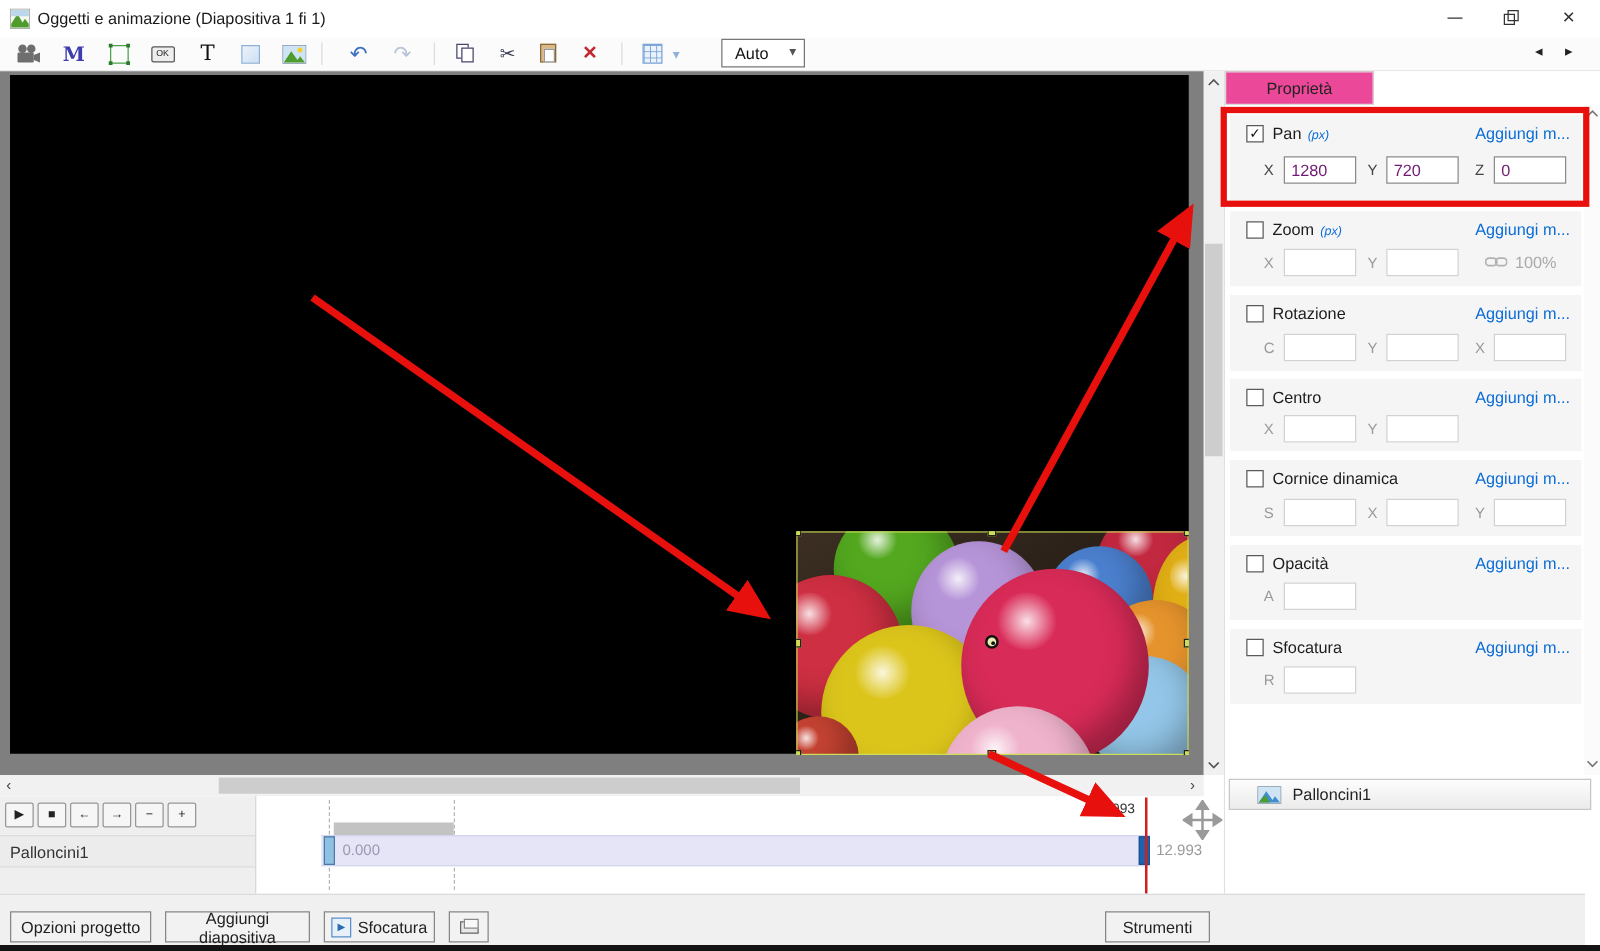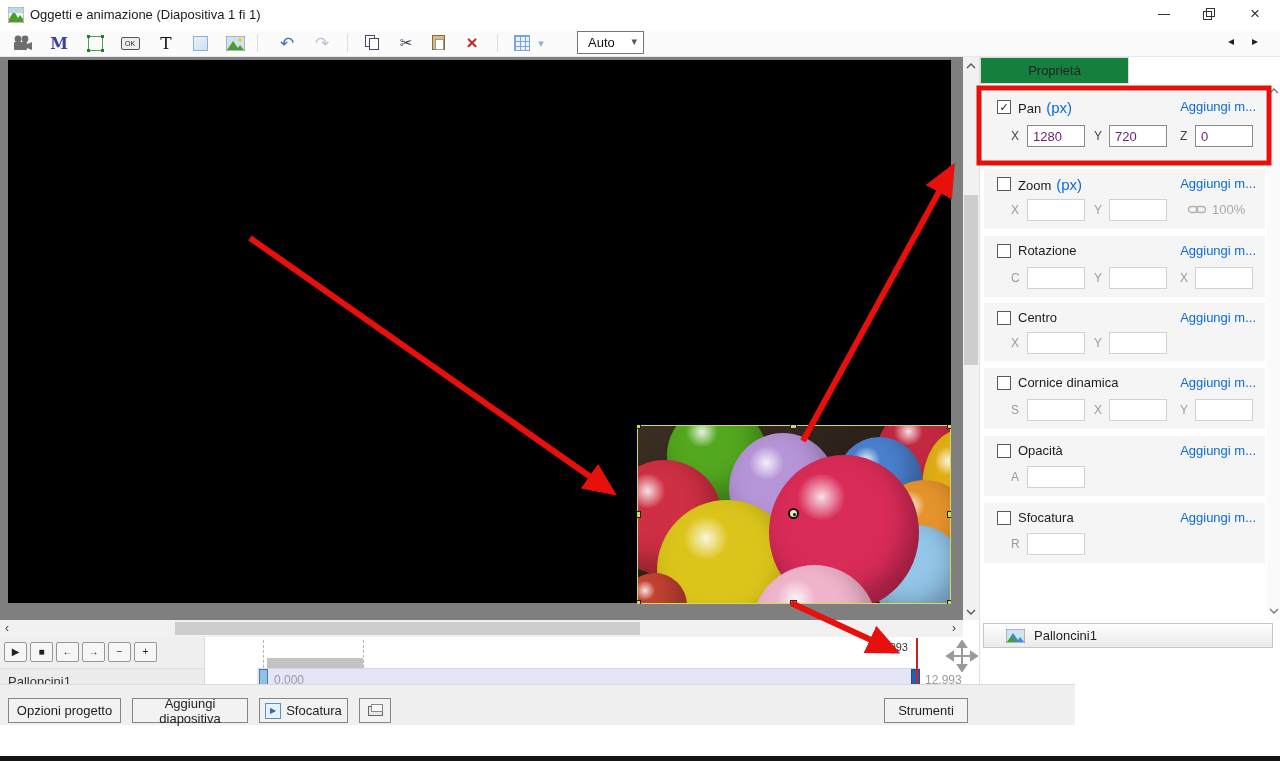--- a/index.html
+++ b/index.html
@@ -58,27 +58,27 @@
   #center-marker i { position:absolute; left:2.5px; top:2.5px; width:3px; height:3px; background:#111; border-radius:50%; }
 
   
   #vscroll { position:absolute; left:963px; top:57px; width:16px; height:563px; background:#f1f1f1; }
   .sb-arr { position:absolute; left:0; width:16px; height:17px; display:flex; align-items:center; justify-content:center; }
   #vthumb { position:absolute; left:1px; top:138px; width:14px; height:170px; background:#cdcdcd; }
 
   
   #rpanel { position:absolute; left:979px; top:57px; width:301px; height:658px; background:#fff; border-left:1px solid #e0e0e0; }
   .tab { position:absolute; top:0; height:27px; line-height:26px; text-align:center; font-size:13px; color:#222; }
-  #tab-prop { left:0; width:149px; background:#15803d; border:1px solid #dadada; }
+  #tab-prop { left:0; width:119px; background:#ec4899; border:1px solid #dadada; }
   #tab-anim { left:149px; width:149px; background:#fff; border:1px solid #dadada; border-bottom:1px solid #fff; }
   .sec { position:absolute; left:4px; width:281px; background:#f5f5f6; }
   .sec-head { position:absolute; left:0; top:7px; width:100%; height:18px; }
   .cb { position:absolute; left:13px; top:1px; width:14px; height:14px; border:1px solid #5a5a5a; background:#fff; text-align:center; line-height:13px; font-size:11px; color:#111; }
   .sec-label { position:absolute; left:34px; top:0; font-size:13px; color:#1c1c1c; }
-  .sec-unit { font-size:15px; color:#0a6cd6; margin-left:5px; }
+  .sec-unit { font-size:10px; color:#0a6cd6; margin-left:5px;font-style:italic; }
   .sec-link { position:absolute; right:9px; top:0; font-size:13px; color:#0a6cd6; cursor:pointer; }
   .sec-fields { position:absolute; left:0; top:33px; width:100%; height:24px; }
   .fl { position:absolute; top:4px; font-size:12px; color:#9a9a9a; }
   .fl.on { color:#444; }
   .fi { position:absolute; top:0; width:58px; height:22px; border:1px solid #d2d2d2; background:#fff; font-size:13px; color:#701a75; padding:0 5px; font-family:"Liberation Sans",sans-serif; }
   .fi.on { border:1px solid #8a8a8a; }
   .zoom-extra { position:absolute; left:228px; top:3px; font-size:13px; color:#a9a9a9; }
   .chain { position:absolute; left:204px; top:6px; }
   #obj-item { position:absolute; left:3px; top:566px; width:290px; height:25px; background:linear-gradient(#fdfdfd,#ebebeb); border:1px solid #c6c6c6; }
   #obj-item .txt { position:absolute; left:50px; top:4px; font-size:13px; color:#222; }
@@ -98,21 +98,21 @@
   #subbar { position:absolute; left:267px; top:38px; width:96px; height:11px; background:#c3c3c3; }
   #trackbar { position:absolute; left:257px; top:48px; width:663px; height:25px; background:#e5e5f7; border-top:1px solid #d4d4ec; border-bottom:1px solid #d4d4ec; }
   #kf-start { position:absolute; left:259px; top:49px; width:9px; height:23px; background:#8fc2e2; border:1px solid #4a7aa8; }
   #kf-end { position:absolute; left:911px; top:49px; width:9px; height:23px; background:#1e62b0; border:1px solid #17518f; }
   #t-start { position:absolute; left:274px; top:53px; font-size:12px; color:#9898b0; }
   #t-end { position:absolute; left:925px; top:53px; font-size:12px; color:#9a9a9a; }
   #ruler-label { position:absolute; left:858px; top:21px; width:50px; text-align:right; font-size:11px; color:#333; }
   #playhead { position:absolute; left:916px; top:18px; width:2px; height:77px; background:#cf1f1f; }
 
   
-  #footer { position:absolute; left:0; top:684px; width:1075px; height:41px; background:#f0f0f0; border-top:1px solid #dadada; }
+  #footer { position:absolute; left:0; top:715px; width:1268px; height:41px; background:#f0f0f0; border-top:1px solid #dadada; }
   .fbtn { position:absolute; top:13px; height:25px; background:#f2f2f2; border:1px solid #868686; font-size:13px; color:#222; text-align:center; display:flex; align-items:center; justify-content:center; gap:5px; }
   .pvw-ic { width:16px; height:16px; border:1px solid #5a8fc8; background:#e8f1fa; font-size:8px; color:#2a6db5; line-height:14px; text-align:center; }
   .scr-a { position:absolute; left:8px; top:7px; width:15px; height:10px; border:1px solid #666; background:#e8e8e8; }
   .scr-b { position:absolute; left:11px; top:5px; width:12px; height:8px; border:1px solid #888; background:#f8f8f8; }
   #bottom-edge { position:absolute; left:0; top:756px; width:1280px; height:5px; background:#141414; }
 
   
   #annot { position:absolute; left:0; top:0; width:1280px; height:761px; z-index:60; pointer-events:none; }
 </style>
 </head>

